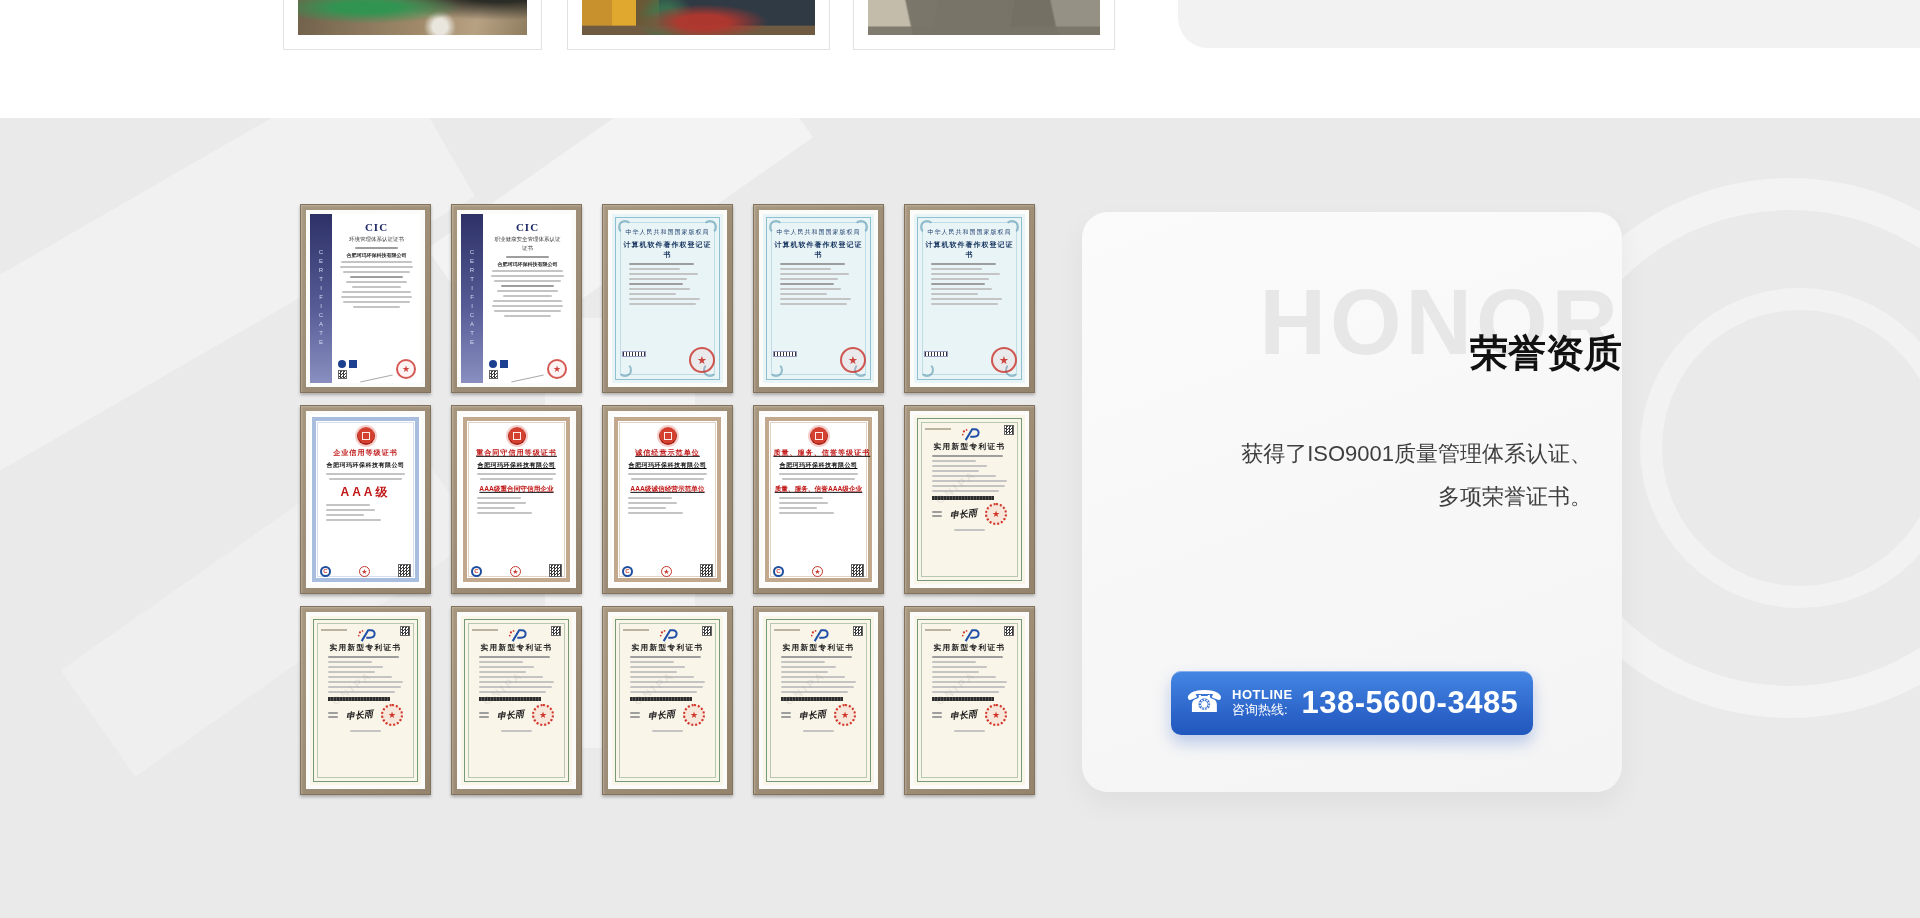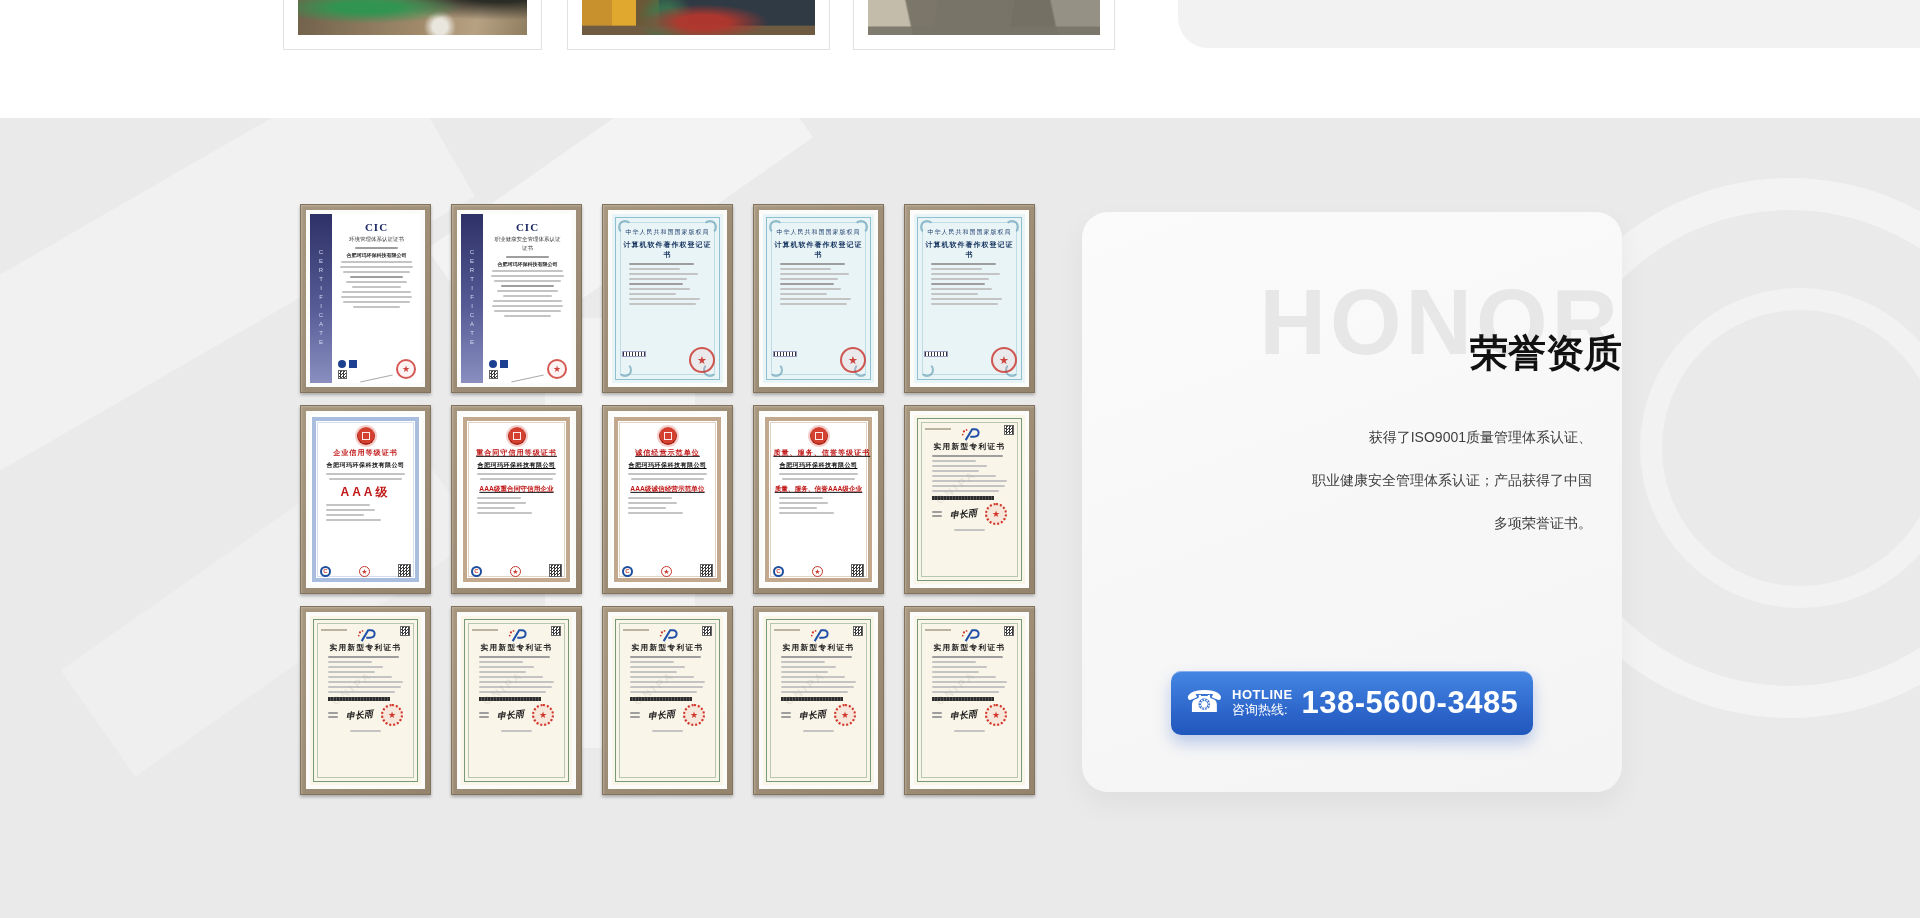--- a/index.html
+++ b/index.html
@@ -108,21 +108,21 @@
     display:flex; align-items:center; justify-content:center; margin-left:auto; background:rgba(208,52,40,.07); }
   .pt-wm { position:absolute; left:18px; top:66px; color:rgba(140,140,140,.18); font-size:11px; letter-spacing:3px; transform:rotate(-38deg); }
 
   
   .honor-card { position:absolute; left:1082px; top:94px; width:540px; height:580px; z-index:2;
     border-radius:26px; background:linear-gradient(160deg,#fbfbfb 0%,#f4f4f4 100%);
     box-shadow:0 12px 30px rgba(0,0,0,.05); text-align:right; }
   .hc-watermark { position:absolute; left:0; right:0; top:64px; font-size:92px; font-weight:800;
     color:#e7e7e7; letter-spacing:4px; line-height:1; }
   .hc-title { position:absolute; left:0; right:0; top:116px; font-size:38px; font-weight:bold; color:#111; }
-  .hc-desc { position:absolute; left:30px; right:30px; top:204px; font-size:14px; color:#3f3f3f; line-height:43px; }
+  .hc-desc { position:absolute; left:30px; right:30px; top:220px; font-size:22px; color:#3f3f3f; line-height:43px; }
   .hotline { position:absolute; left:89px; top:459px; width:362px; height:64px; border-radius:10px;
     background:linear-gradient(180deg,#4486e3 0%,#2b63c8 70%,#1f57bd 100%);
     box-shadow:0 8px 16px rgba(32,90,200,.28), inset 0 1px 0 rgba(255,255,255,.35);
     display:flex; align-items:center; justify-content:center; gap:9px; color:#fff; cursor:pointer; text-decoration:none; }
   .ph-icon { font-size:30px; line-height:1; margin-top:-3px; }
   .hl-labels { display:flex; flex-direction:column; align-items:flex-start; line-height:1.15; }
   .hl-en { font-size:13px; font-weight:bold; letter-spacing:.5px; }
   .hl-zh { font-size:13px; }
   .hl-number { font-size:31px; font-weight:bold; letter-spacing:.5px; }
 </style>
@@ -588,21 +588,20 @@
             </div>
           </div>
         </div>
       </div>
 
     <aside class="honor-card">
       <div class="hc-watermark">HONOR</div>
       <h2 class="hc-title">荣誉资质</h2>
       <div class="hc-desc">
         <div>获得了ISO9001质量管理体系认证、</div>
-        <div>职业健康安全管理体系认证；产品获得了中国</div>
         <div>多项荣誉证书。</div>
       </div>
       <a class="hotline">
         <span class="ph-icon">☎</span>
         <span class="hl-labels">
           <span class="hl-en">HOTLINE</span>
           <span class="hl-zh">咨询热线:</span>
         </span>
         <span class="hl-number">138-5600-3485</span>
       </a>

